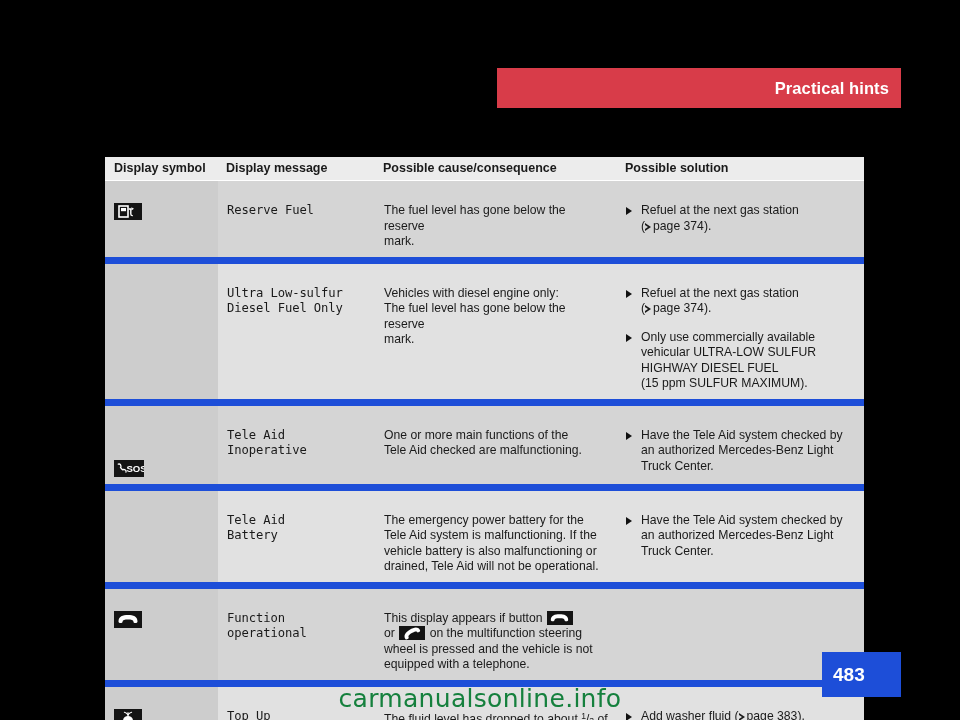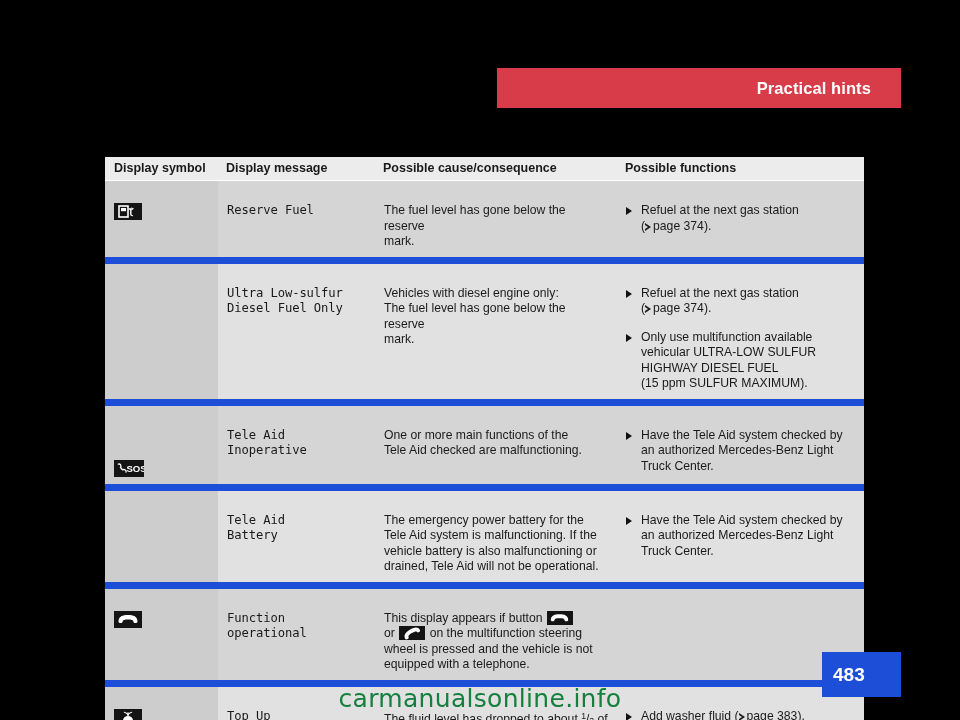--- a/index.html
+++ b/index.html
@@ -21,21 +21,21 @@
     position: absolute;
     left: 497px;
     top: 68px;
     width: 404px;
     height: 40px;
     background: #d83c49;
     display: flex;
     align-items: center;
     justify-content: flex-end;
     box-sizing: border-box;
-    padding-right: 30px;
+    padding-right: 12px;
   }
   .header-title {
     color: #ffffff;
     font-size: 16.5px;
     font-weight: bold;
     letter-spacing: 0.1px;
   }
 
   
   .page-badge {
@@ -217,21 +217,21 @@
     <col class="c-sym">
         <col class="c-msg">
         <col class="c-cause">
         <col class="c-sol">
   </colgroup>
   <thead>
     <tr>
       <th class="sym-head">Display symbol</th>
       <th>Display message</th>
       <th>Possible cause/consequence</th>
-      <th>Possible functions</th>
+      <th>Possible solution</th>
     </tr>
   </thead>
   <tbody>
 
     <tr>
       <td class="sym-cell sym-a">
         <span class="icon-tile">
           <svg width="28" height="17" viewBox="0 0 28 17">
             <rect x="5" y="3" width="9" height="11" fill="none" stroke="#ffffff" stroke-width="1.6"></rect>
             <rect x="7" y="5" width="5" height="3.2" fill="#ffffff"></rect>
@@ -271,21 +271,21 @@
       </td>
       <td class="band-b">
         <ul class="blist">
           <li>
             <span class="bullet"></span>
             <span>Refuel at the next gas station</span><br>
             <span class="ref"><span>(</span><span class="tri-hollow"></span><span>page 374</span><span>).</span></span>
           </li>
           <li>
             <span class="bullet"></span>
-            <span>Only use multifunction available</span><br>
+            <span>Only use commercially available</span><br>
             <span>vehicular ULTRA-LOW SULFUR</span><br>
             <span>HIGHWAY DIESEL FUEL</span><br>
             <span>(15 ppm SULFUR MAXIMUM).</span>
           </li>
         </ul>
       </td>
     </tr>
 
     <tr>
       <td class="sym-cell sym-a">

